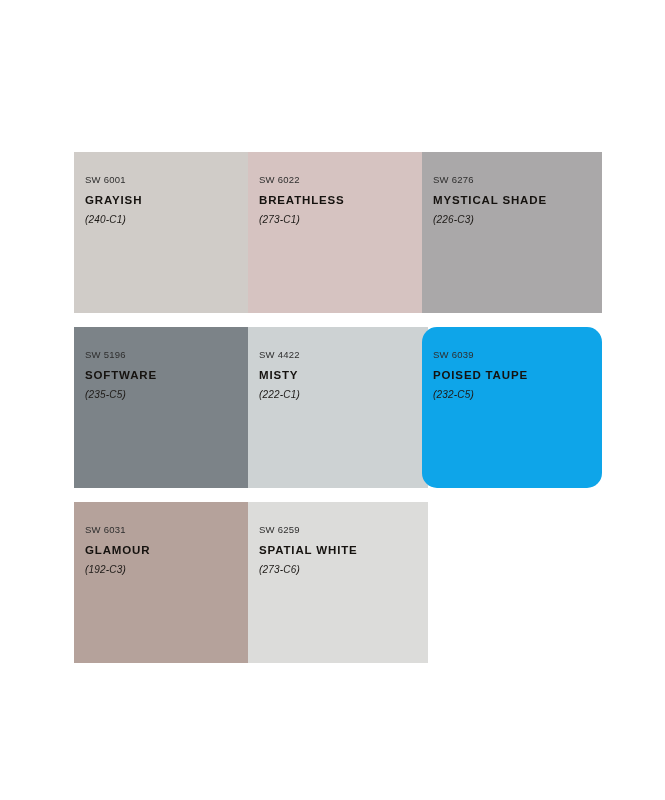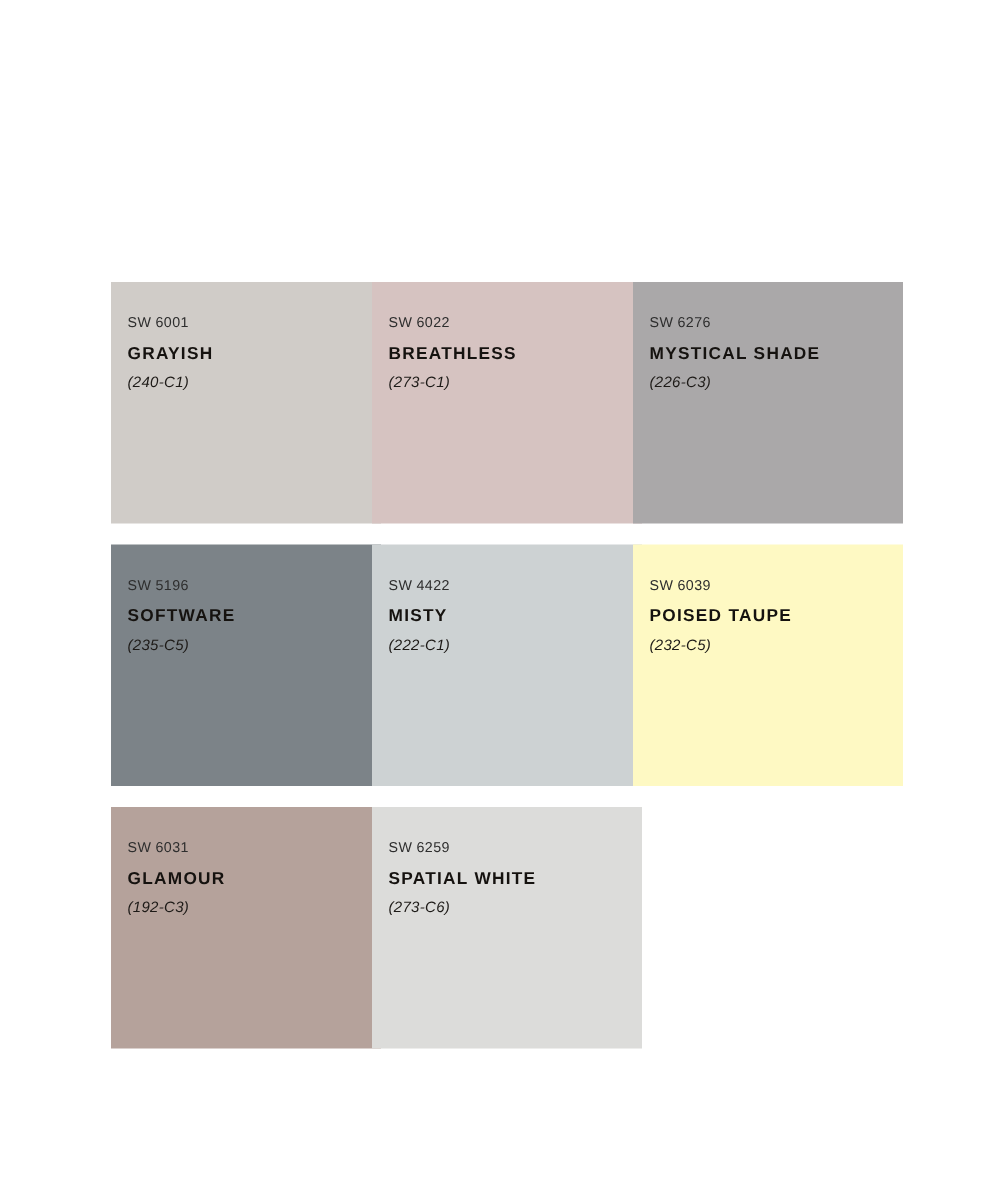--- a/index.html
+++ b/index.html
@@ -32,21 +32,20 @@
     column-gap: 23px;
     row-gap: 14px;
   }
   .swatch-card {
     position: relative;
     width: 180px;
     height: 161px;
     box-sizing: border-box;
     padding: 22px 0 0 11px;
     overflow: hidden;
-    margin-top: 36px;
   }
   .swatch-code {
     font-size: 9.5px;
     font-weight: 400;
     letter-spacing: 0.25px;
     color: #2e2e2e;
     line-height: 1.2;
     margin: 0 0 9px 0;
     white-space: nowrap;
   }
@@ -99,21 +98,21 @@
       <div class="swatch-name">SOFTWARE</div>
       <div class="swatch-ref">(235-C5)</div>
     </div>
 
     <div class="swatch-card" style="background-color: rgb(205, 210, 211);">
       <div class="swatch-code">SW 4422</div>
       <div class="swatch-name">MISTY</div>
       <div class="swatch-ref">(222-C1)</div>
     </div>
 
-    <div class="swatch-card" style="background-color: #fef9c3;">
+    <div class="swatch-card" style="background-color: #0ea5e9; border-radius: 15px;">
       <div class="swatch-code">SW 6039</div>
       <div class="swatch-name">POISED TAUPE</div>
       <div class="swatch-ref">(232-C5)</div>
     </div>
 
     <div class="swatch-card" style="background-color: rgb(181, 162, 155);">
       <div class="swatch-code">SW 6031</div>
       <div class="swatch-name">GLAMOUR</div>
       <div class="swatch-ref">(192-C3)</div>
     </div>

